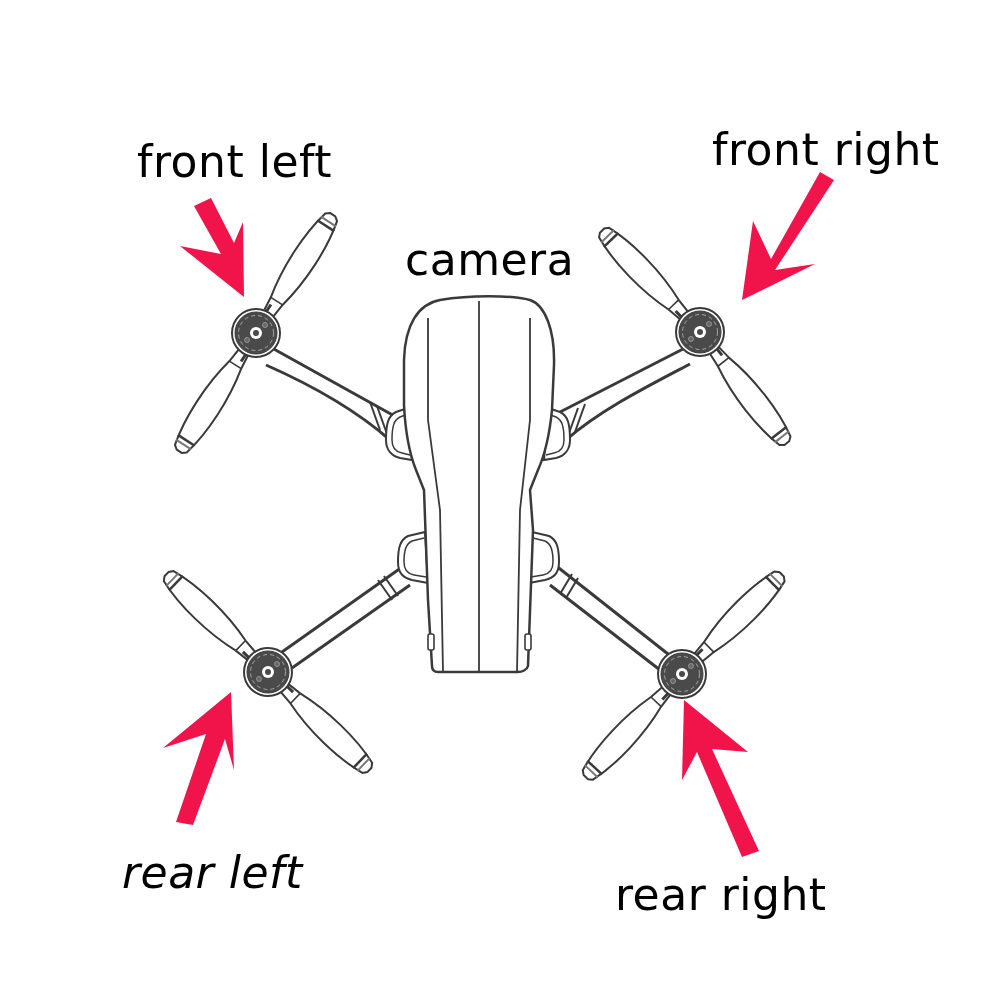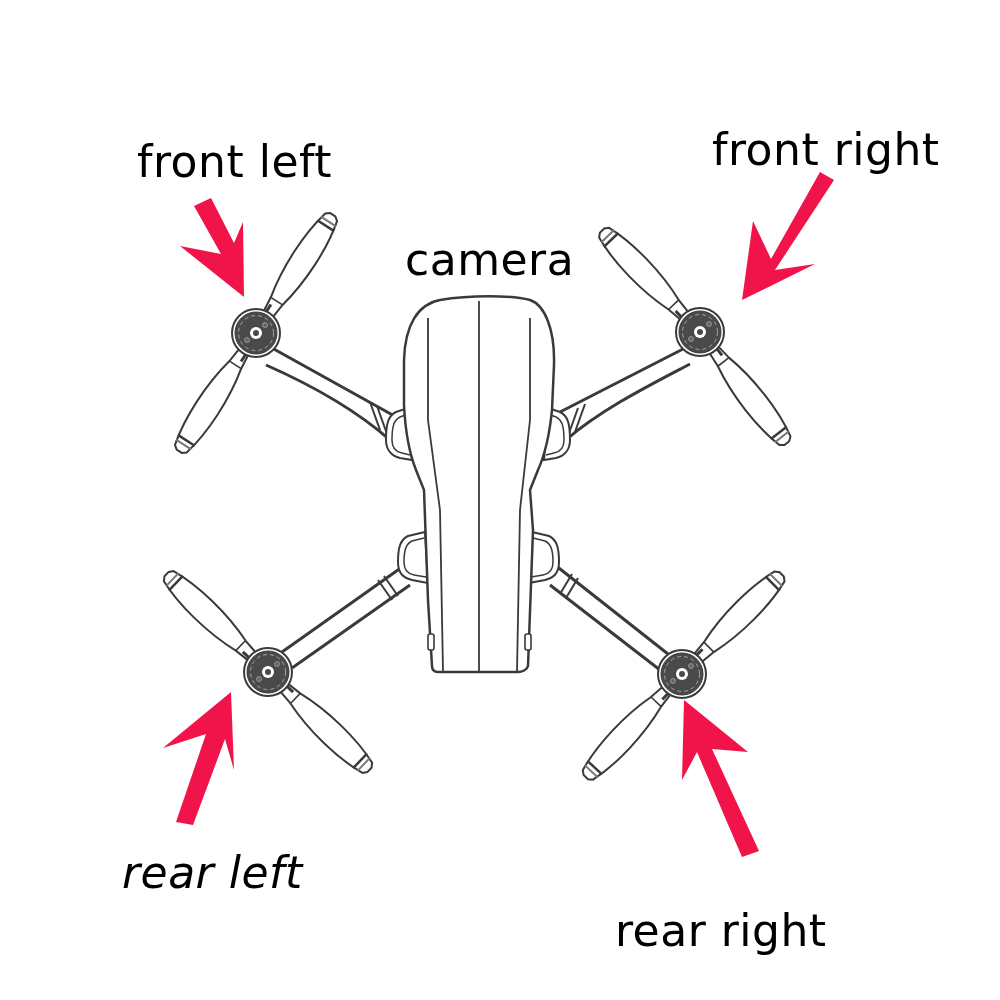--- a/index.html
+++ b/index.html
@@ -15,21 +15,21 @@
     }
     svg.drone { position: absolute; left: 0; top: 0; }
   </style>
 </head>
 <body>
 
 <div class="label" style="left:108px; top:140px;margin-left:29px;">front left</div>
 <div class="label" style="left:712px; top:128px;">front right</div>
 <div class="label" style="left:391px; top:238px;margin-left:14px;">camera</div>
 <div class="label" style="left:122px; top:851px;font-style:italic;">rear left</div>
-<div class="label" style="left:615px; top:873px;margin-top:36px;">rear right</div>
+<div class="label" style="left:615px; top:873px;">rear right</div>
 
 <svg class="drone" width="1000" height="1000" viewBox="0 0 1000 1000" xmlns="http://www.w3.org/2000/svg">
   <defs>
 
     <g id="blade">
       <path d="M18,-5 L38,-7 C70,-14 110,-14 138,-7 L141,-3 L141,3 L138,7 C110,14 70,14 38,7 L18,5 Z" fill="#fff" stroke="#3a3a3a" stroke-width="2"></path>
       <line x1="38" y1="-7" x2="38" y2="7" stroke="#3a3a3a" stroke-width="1.6"></line>
       <line x1="128" y1="-10" x2="128" y2="10" stroke="#3a3a3a" stroke-width="2.5"></line>
       <line x1="133" y1="-9" x2="133" y2="9" stroke="#777" stroke-width="2"></line>
       <line x1="18" y1="-3" x2="32" y2="-3" stroke="#3a3a3a" stroke-width="3"></line>

